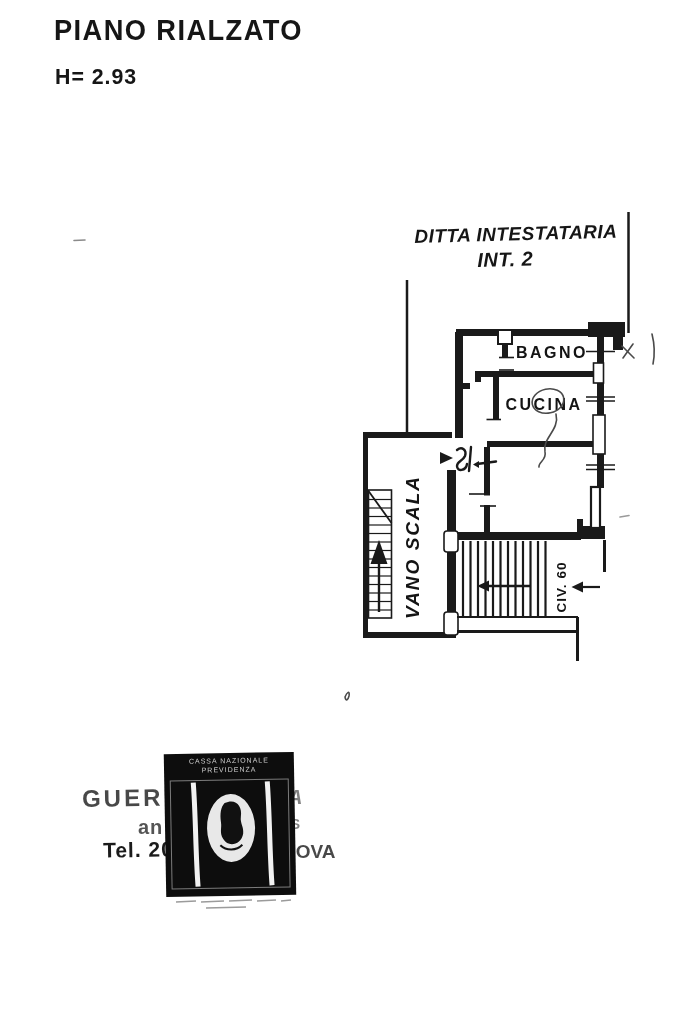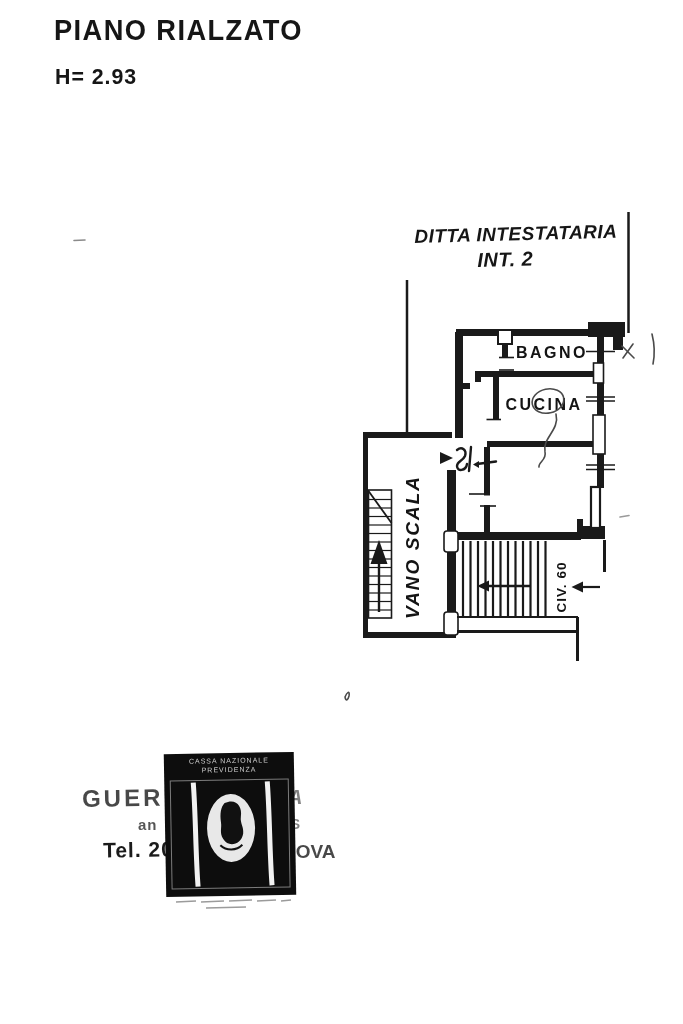--- a/index.html
+++ b/index.html
@@ -29,21 +29,21 @@
   .civ-label{font-size:13.5px;font-weight:bold;letter-spacing:1px;}
   .stamp-top-text{font-size:7px;fill:#cfcfcf;letter-spacing:1px;}
 </style>
 </head>
 <body>
 
 <div class="page">
 
   <div class="under-layer">
     <div class="abs stamp-ink" style="left:82px;top:784px;font-size:24px;letter-spacing:3px;transform:rotate(-1deg);opacity:.8;">GUERRA</div>
-    <div class="abs stamp-ink" style="left:138px;top:816px;font-size:15px;letter-spacing:1px;opacity:.75;">an</div>
+    <div class="abs stamp-ink" style="left:138px;top:816px;font-size:20px;letter-spacing:1px;opacity:.75;">an</div>
     <div class="abs stamp-ink" style="left:103px;top:838px;font-size:21px;letter-spacing:1px;transform:rotate(-1deg);">Tel. 20</div>
   </div>
 
   <svg class="plan" width="683" height="1024" viewBox="0 0 683 1024">
 
     <g stroke="#1a1a1a">
       <line x1="407" y1="280" x2="407" y2="433" stroke-width="2.5"></line>
       <line x1="628.5" y1="212" x2="628.5" y2="333" stroke-width="2.5"></line>
     </g>
 

